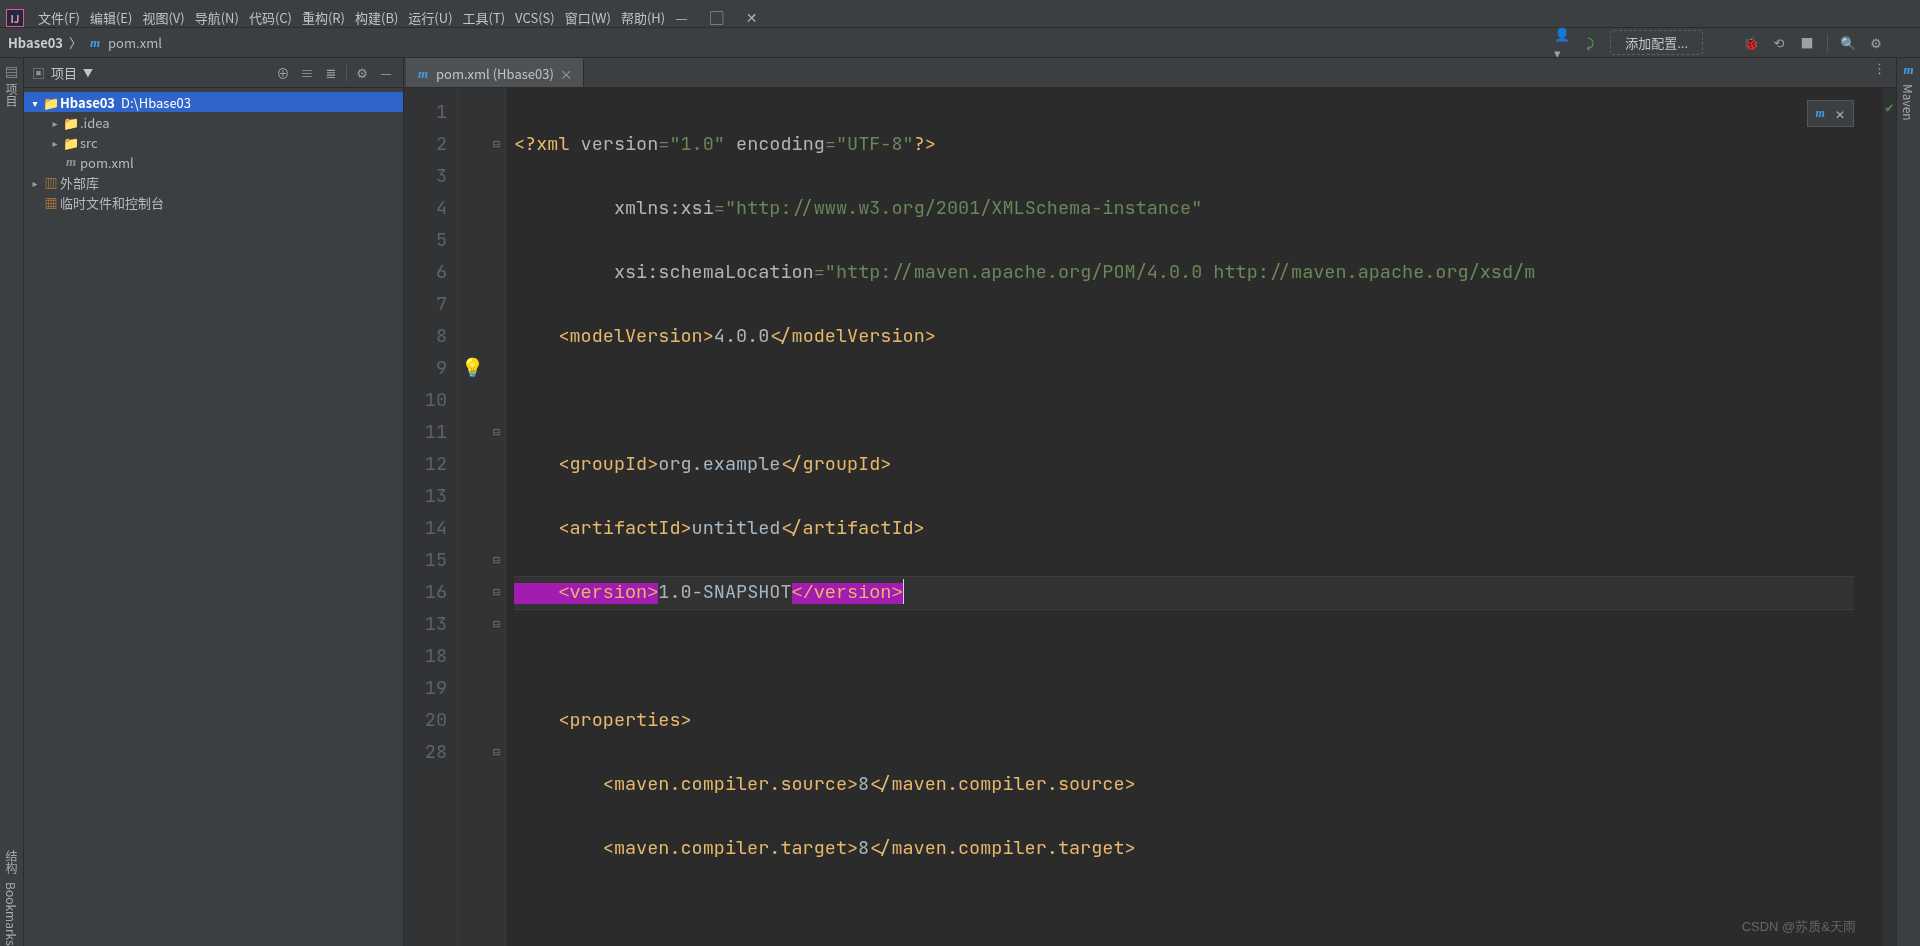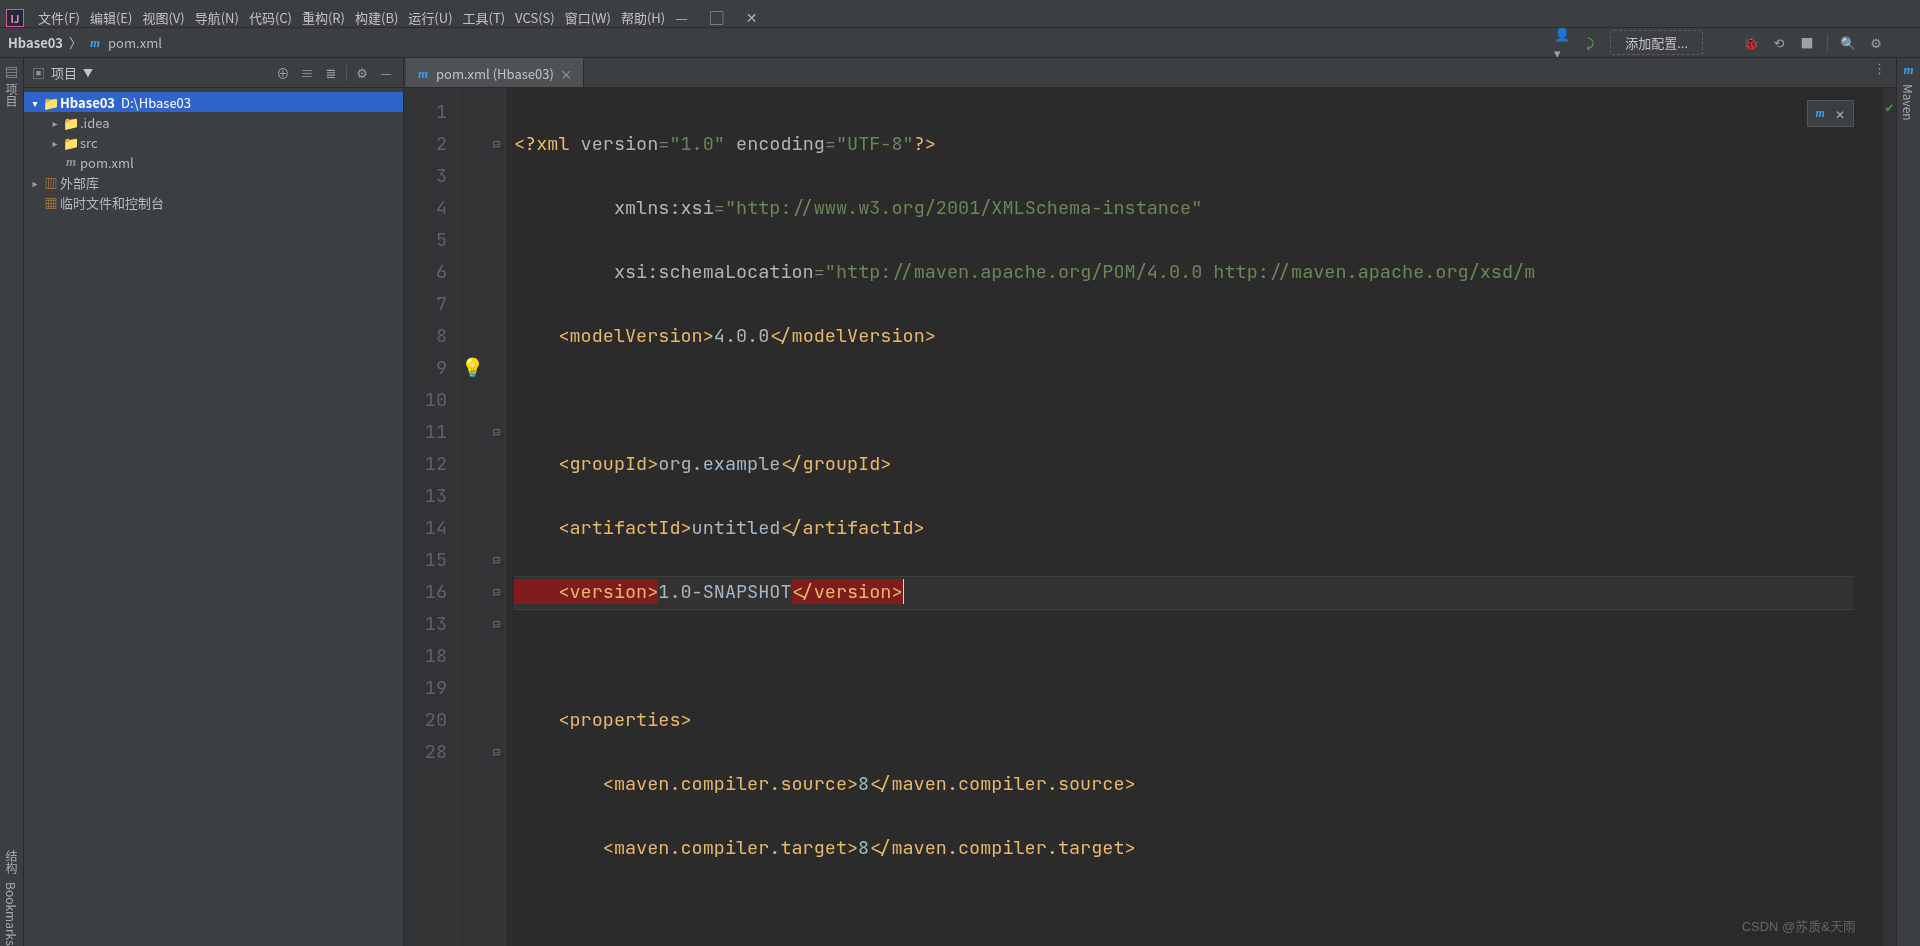--- a/index.html
+++ b/index.html
@@ -106,21 +106,21 @@
   }
   .code .line { height: 32px; }
   .currow::before {
     content: ""; position: absolute; left: 0; right: 28px; height: 32px;
     background: #323232; border-top:1px solid #3a3c3e; border-bottom:1px solid #3a3c3e;
     z-index: -1;
   }
   .tok-tag { color: #e6b86c; }
   .tok-attr { color: #b0b3b7; }
   .tok-str { color: #6a8759; }
-  .hl { background: #7f1d1d; }
+  .hl { background: #a21caf; font-family: Liberation Mono, monospace; }
   .caret { border-right: 1px solid #d1d3d7; }
   .err-stripe {
     width: 14px; background: #313335; border-left:1px solid #2b2b2b;
     display:flex; align-items:flex-start; justify-content:center; padding-top:10px;
   }
   .chk { color:#4a8f4a; font-size:14px; }
   .rightbar {
     width: 24px; background: #3c3f41; border-left: 1px solid #2b2b2b;
     display: flex; flex-direction: column; align-items: center; padding-top: 4px;
   }

